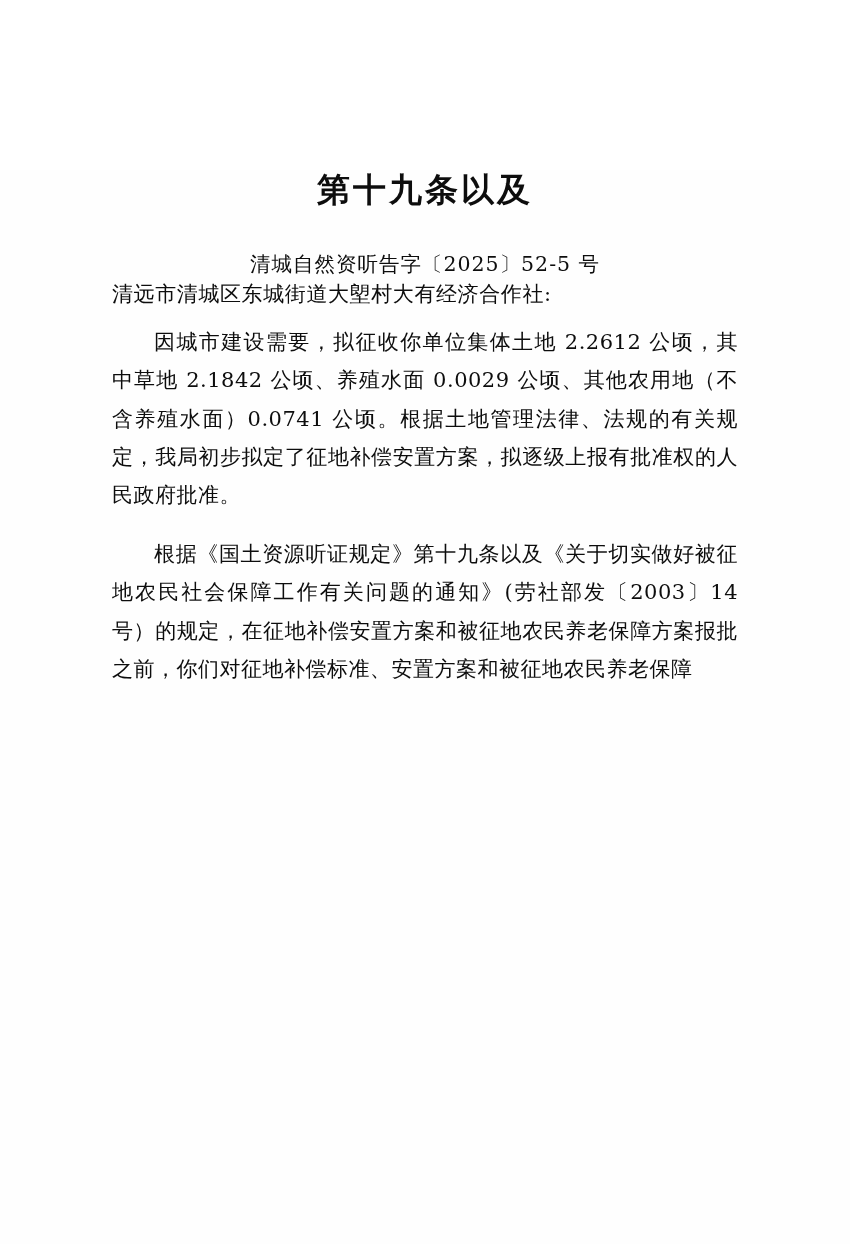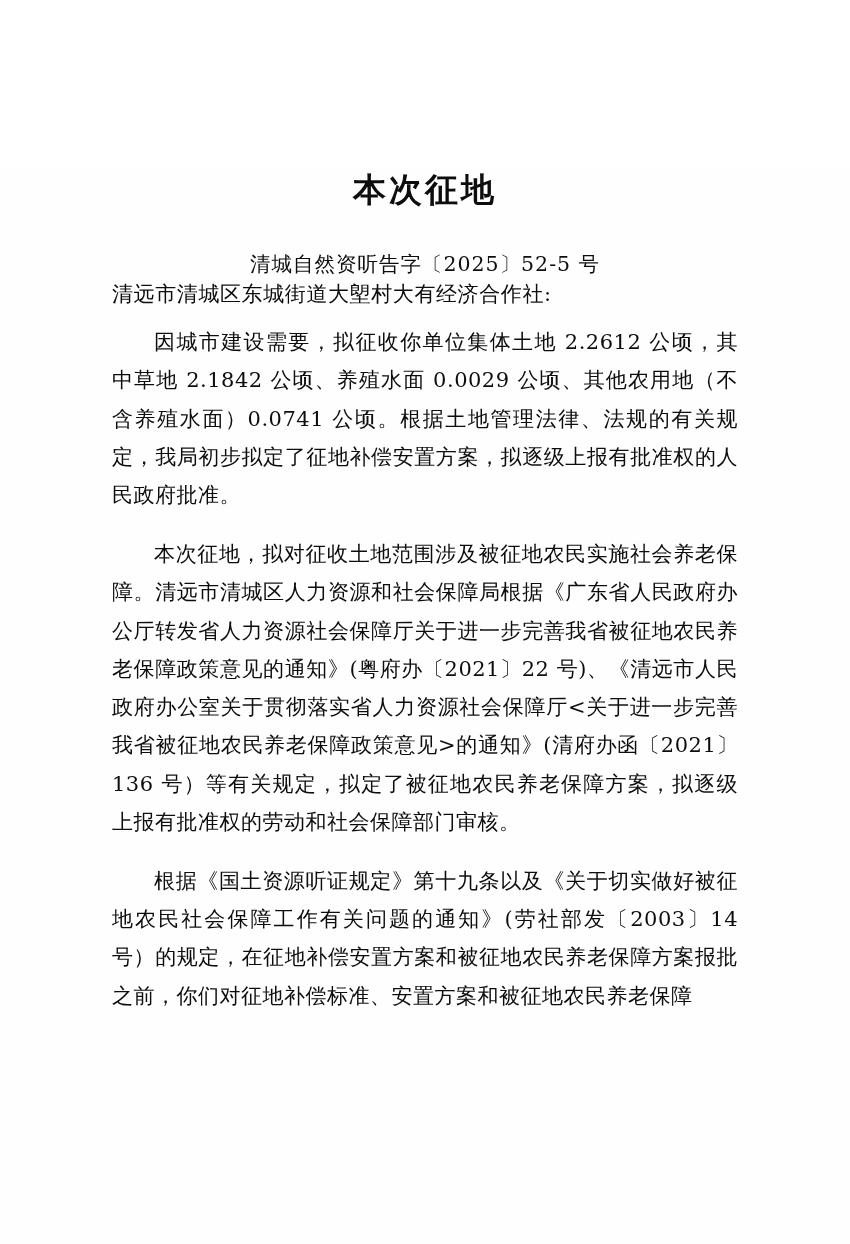--- a/index.html
+++ b/index.html
@@ -58,25 +58,24 @@
   }
   .body-block {
     margin-top: 13px;
   }
 </style>
 </head>
 <body>
 
 <div class="page">
 
-  <div class="doc-title">本次征地</div>
+  <div class="doc-title">第十九条以及</div>
 
   <div class="doc-number">清城自然资听告字〔2025〕52-5 号</div>
 
   <div class="recipient">清远市清城区东城街道大塱村大有经济合作社:</div>
 
   <div class="body-block">
     <p class="para">因城市建设需要，拟征收你单位集体土地 2.2612 公顷，其中草地 2.1842 公顷、养殖水面 0.0029 公顷、其他农用地（不含养殖水面）0.0741 公顷。根据土地管理法律、法规的有关规定，我局初步拟定了征地补偿安置方案，拟逐级上报有批准权的人民政府批准。</p>
-    <p class="para">本次征地，拟对征收土地范围涉及被征地农民实施社会养老保障。清远市清城区人力资源和社会保障局根据《广东省人民政府办公厅转发省人力资源社会保障厅关于进一步完善我省被征地农民养老保障政策意见的通知》(粤府办〔2021〕22 号)、《清远市人民政府办公室关于贯彻落实省人力资源社会保障厅&lt;关于进一步完善我省被征地农民养老保障政策意见&gt;的通知》(清府办函〔2021〕136 号）等有关规定，拟定了被征地农民养老保障方案，拟逐级上报有批准权的劳动和社会保障部门审核。</p>
     <p class="para">根据《国土资源听证规定》第十九条以及《关于切实做好被征地农民社会保障工作有关问题的通知》(劳社部发〔2003〕14 号）的规定，在征地补偿安置方案和被征地农民养老保障方案报批之前，你们对征地补偿标准、安置方案和被征地农民养老保障</p>
   </div>
 
 </div>
 
 </body></html>

